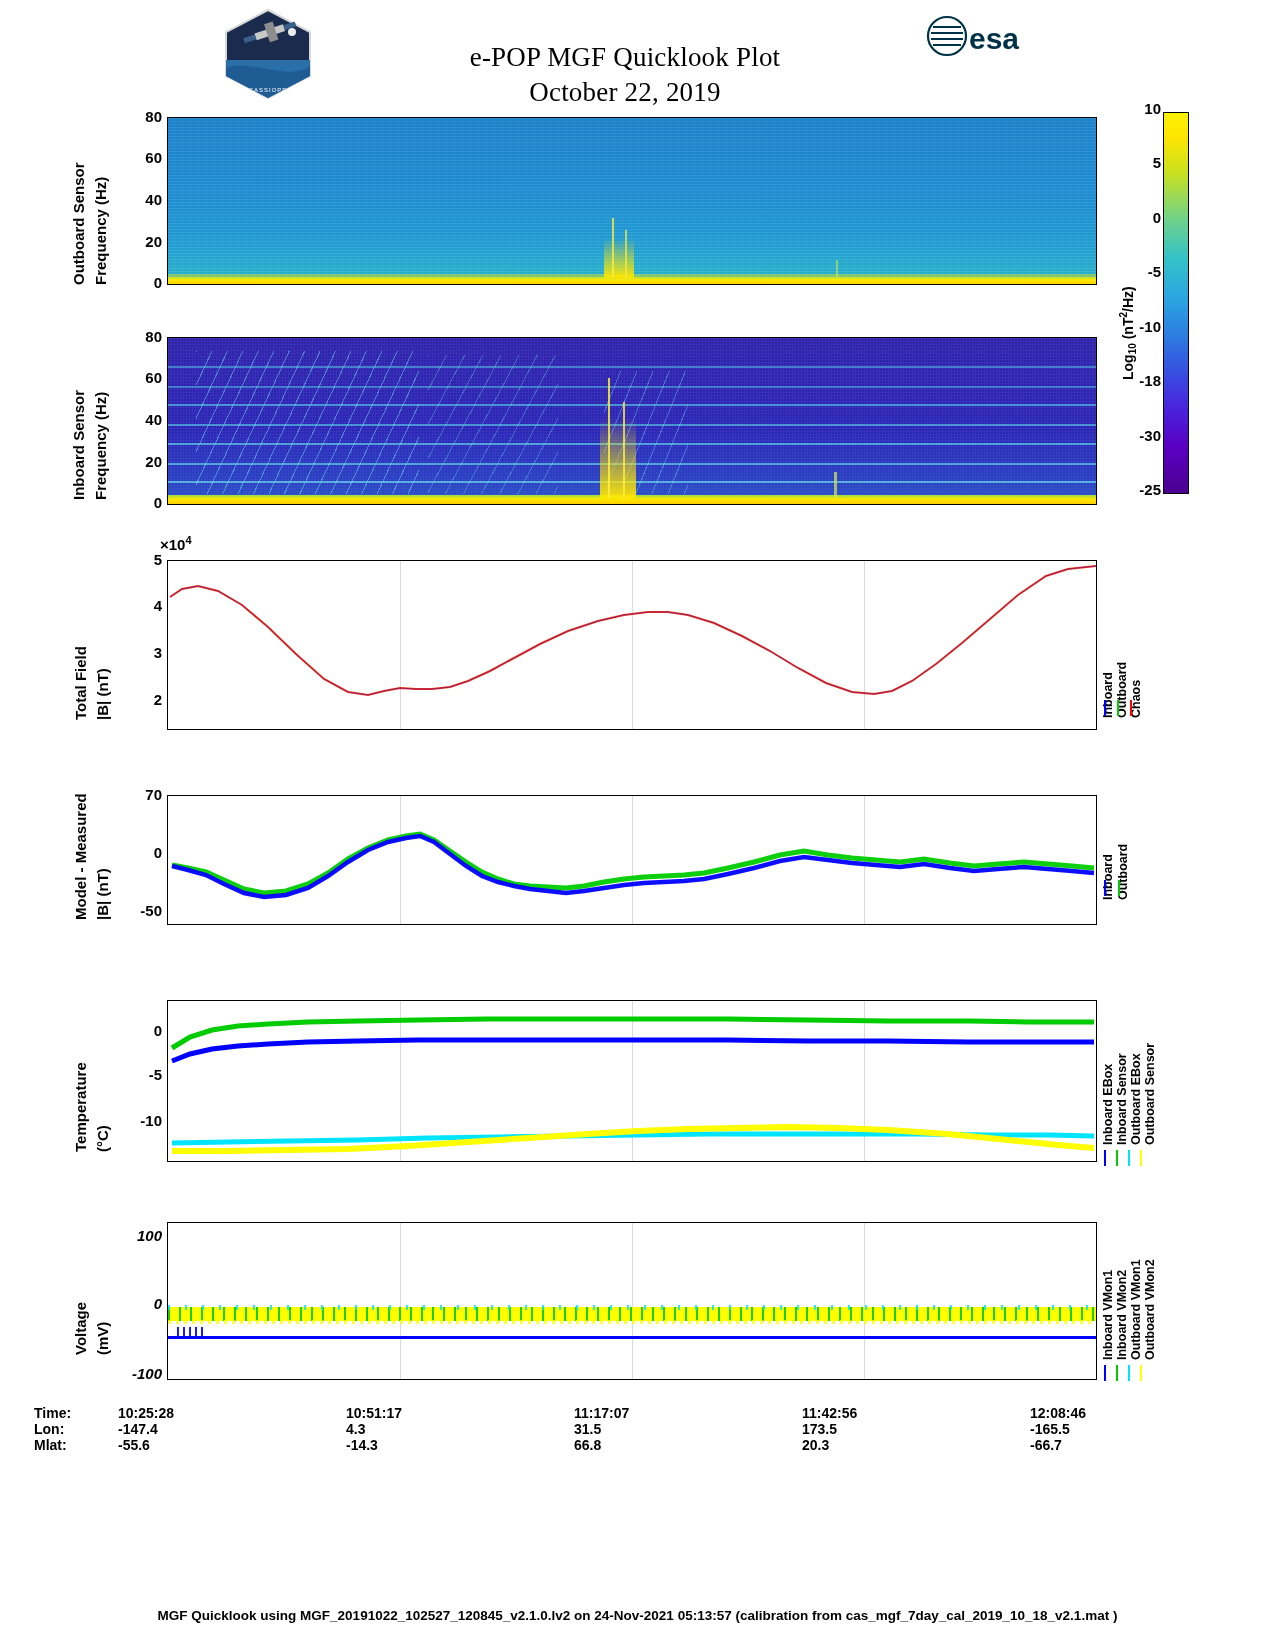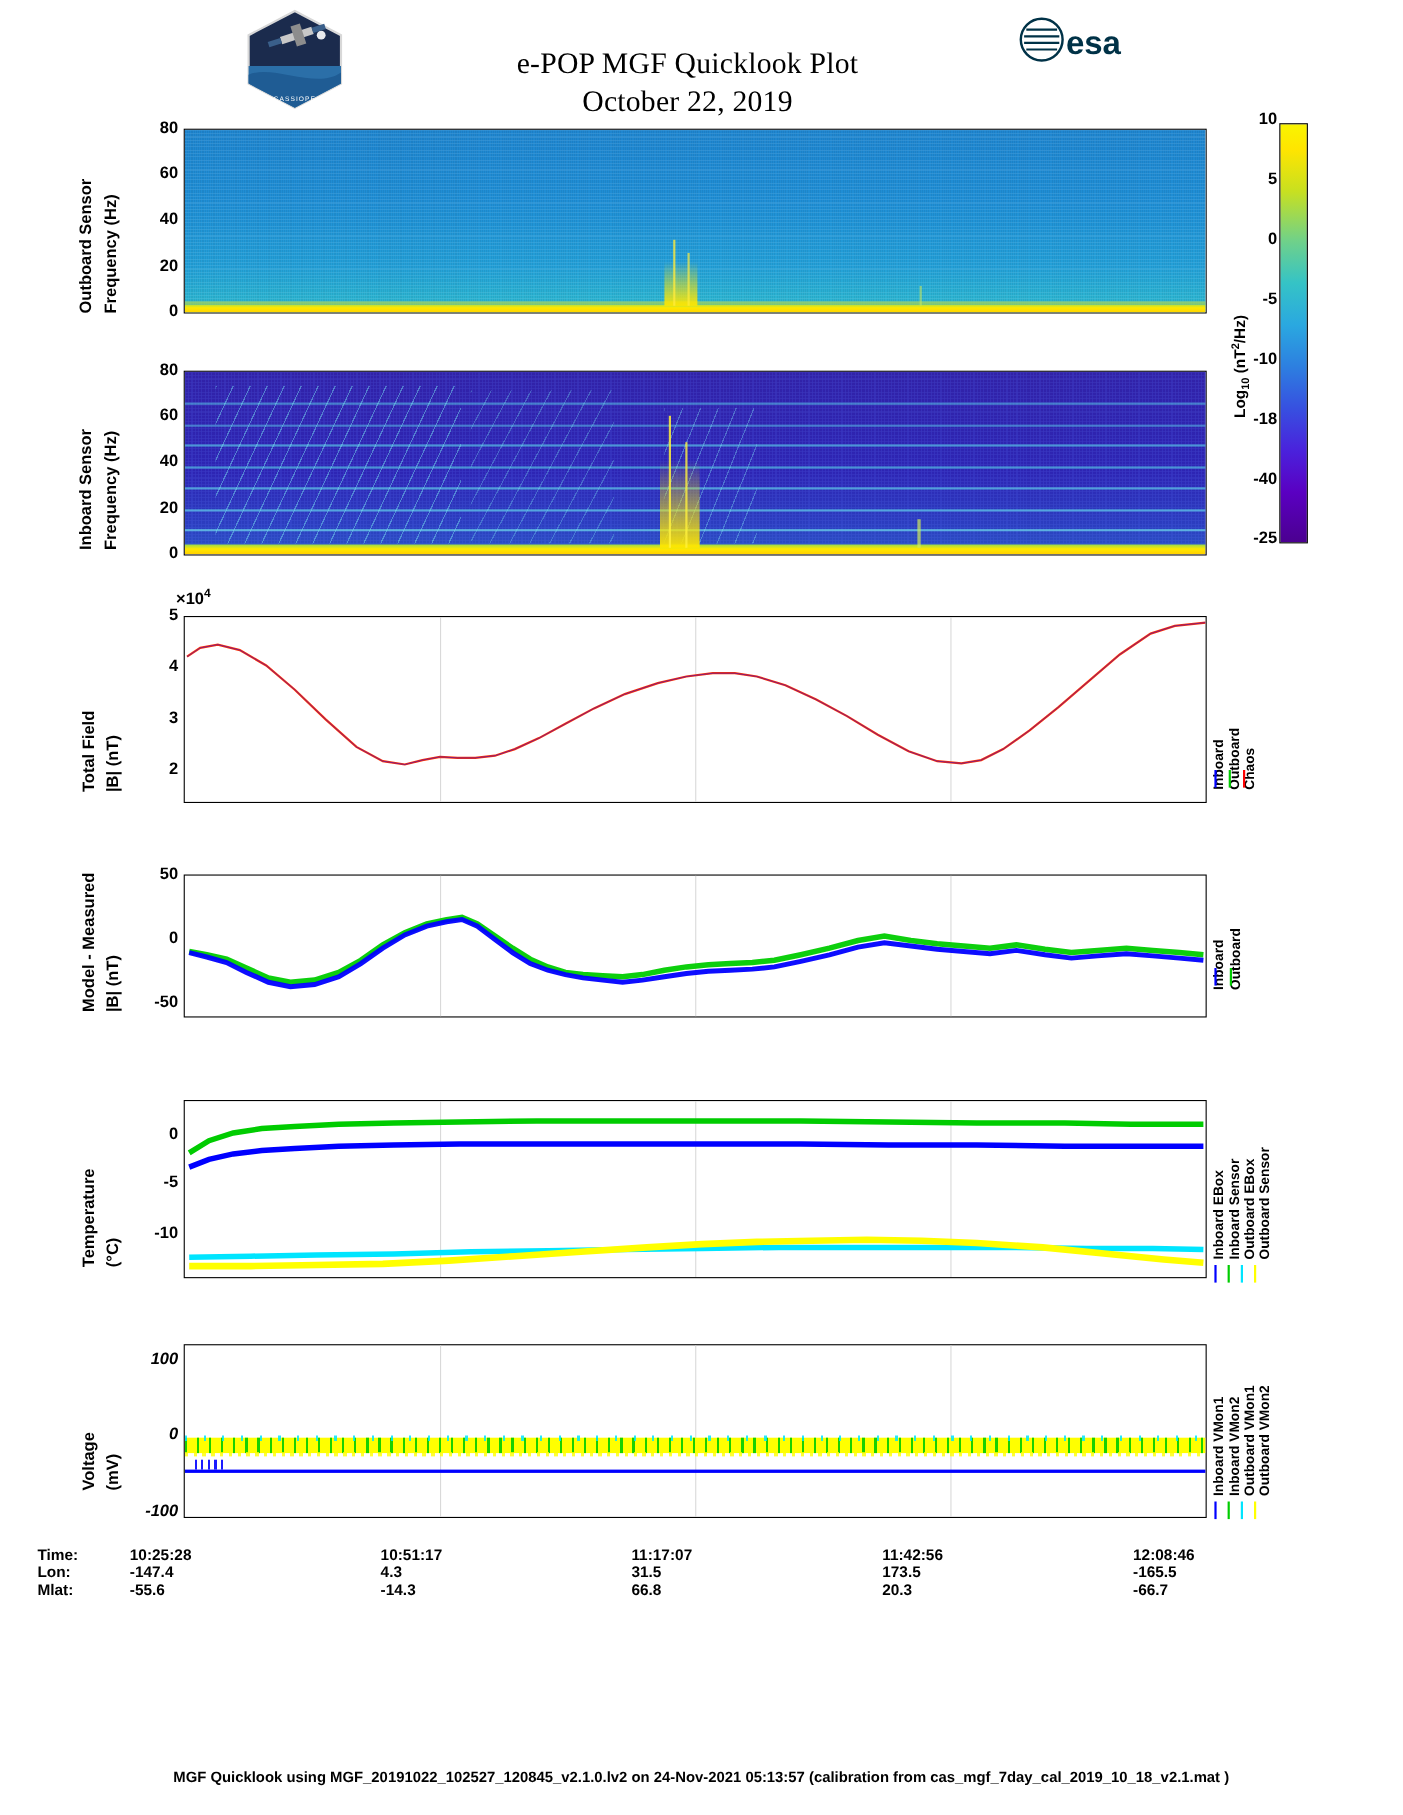--- a/index.html
+++ b/index.html
@@ -54,21 +54,21 @@
 </div>
 
 <div class="cbar" style="left:1163px;top:112px;width:26px;height:382px;background:linear-gradient(to bottom,#f9f400 0%,#ffe500 6%,#c8e020 16%,#6fd18a 28%,#35c3c6 38%,#2aa8e0 48%,#2d7fe0 58%,#3750e0 68%,#4a22dc 78%,#5a00c2 88%,#4b0090 100%);"></div>
 <div class="abs" style="left:1129px;top:100px;width:32px;height:406px;">
   <div class="tick abs" style="right:0;top:0;">10</div>
   <div class="tick abs" style="right:0;top:54px;">5</div>
   <div class="tick abs" style="right:0;top:109px;">0</div>
   <div class="tick abs" style="right:0;top:163px;">-5</div>
   <div class="tick abs" style="right:0;top:218px;">-10</div>
   <div class="tick abs" style="right:0;top:272px;">-18</div>
-  <div class="tick abs" style="right:0;top:327px;">-40</div>
+  <div class="tick abs" style="right:0;top:327px;">-30</div>
   <div class="tick abs" style="right:0;top:381px;">-25</div>
 </div>
 <div class="abs" style="left:1118px;top:380px;">
   <div class="legendrot" style="font-size:14px;">
     <span>Log</span><sub style="font-size:10px;">10</sub><span> (nT</span><sup style="font-size:10px;">2</sup><span>/Hz)</span>
   </div>
 </div>
 
 <div class="panel" style="left:167px;top:117px;width:930px;height:168px;">
   <div style="position:absolute;inset:0;background:linear-gradient(to bottom,#1f86d0 0%,#1f8fd6 40%,#23a0d8 75%,#2bb3d2 92%,#2bb3d2 97%,#2bb3d2 100%);"></div>
@@ -181,21 +181,21 @@
     </g>
     <g stroke="#0000ff" stroke-width="4.5" fill="none" opacity="0.95">
       <polyline points="4,70 20,74 38,79 56,88 76,97 96,101 118,99 140,92 160,80 180,66 200,54 220,46 238,42 252,40 266,46 282,58 298,70 314,80 330,86 346,90 362,93 380,95 398,97 416,95 436,92 456,89 476,87 496,86 516,85 536,83 560,78 586,72 612,65 636,61 660,64 684,67 708,69 732,71 756,68 782,72 806,75 830,73 856,71 880,73 904,75 926,77"></polyline>
     </g>
     <g opacity="0.5">
       <rect x="0" y="0" width="930" height="130" fill="none"></rect>
     </g>
   </svg>
 </div>
 <div class="abs" style="left:120px;top:786px;width:42px;height:148px;">
-  <div class="tick abs" style="right:0;top:0px;">50</div>
+  <div class="tick abs" style="right:0;top:0px;">70</div>
   <div class="tick abs" style="right:0;top:58px;">0</div>
   <div class="tick abs" style="right:0;top:116px;">-50</div>
 </div>
 <div class="abs" style="left:72px;top:920px;">
   <div class="vrot axlabel">Model - Measured</div>
 </div>
 <div class="abs" style="left:94px;top:920px;">
   <div class="vrot axlabel">|B| (nT)</div>
 </div>
 <div class="abs" style="left:1101px;top:900px;">

